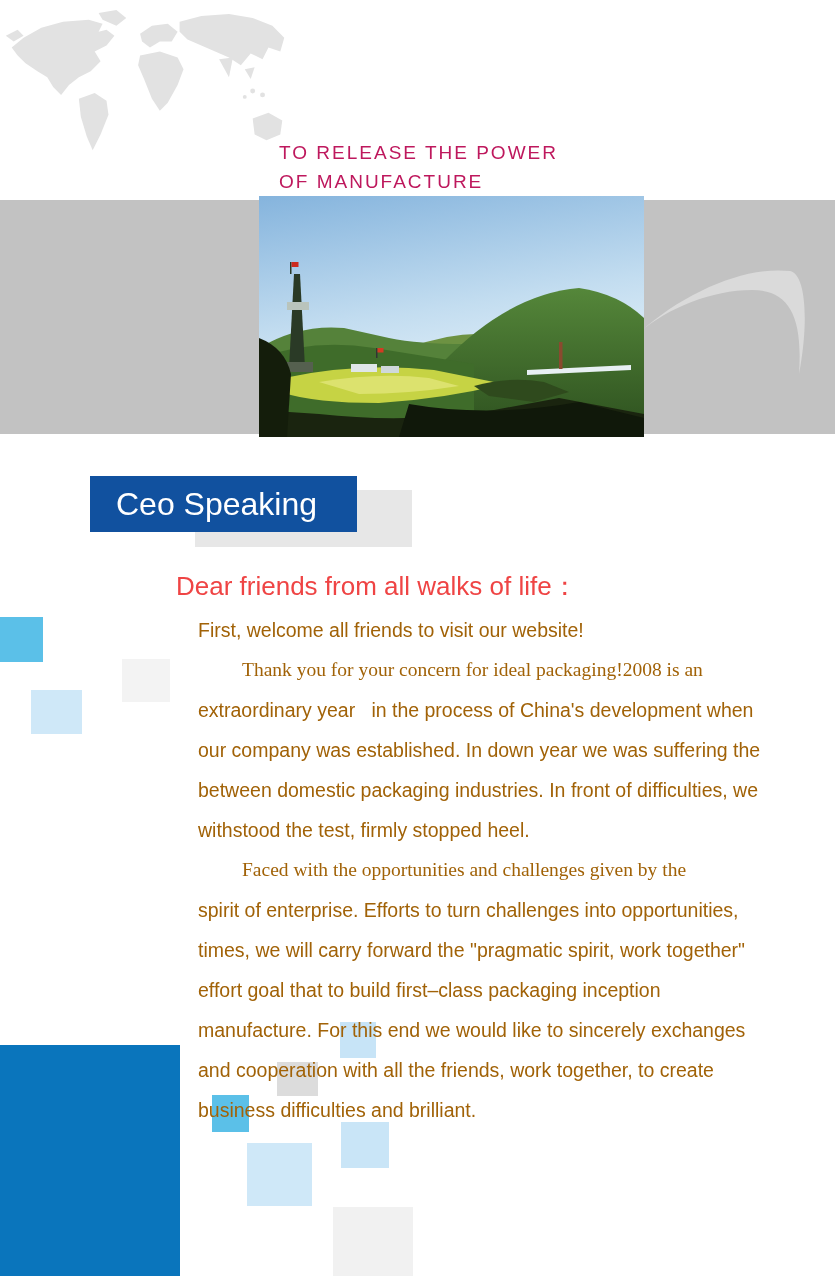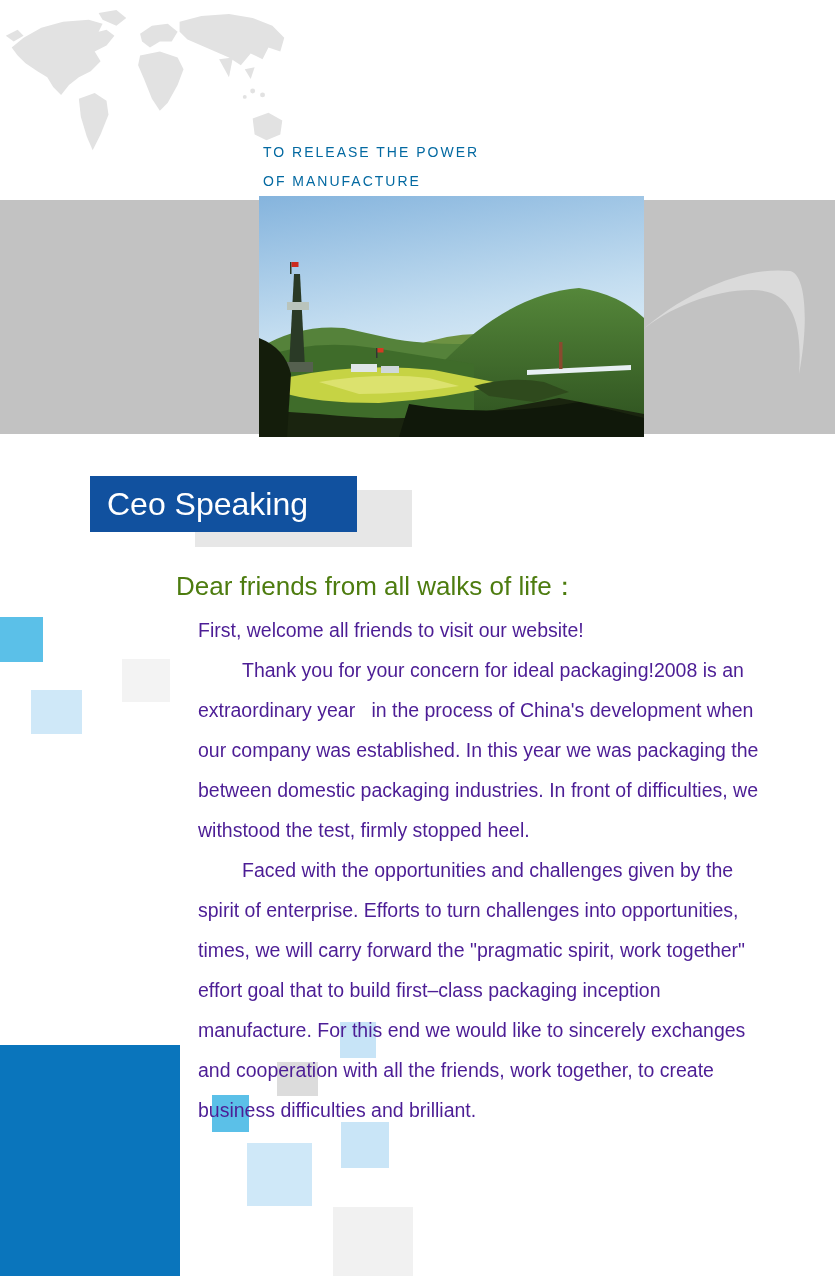--- a/index.html
+++ b/index.html
@@ -3,45 +3,45 @@
 <meta charset="utf-8">
 <style>
   html,body{margin:0;padding:0;background:#ffffff;}
   .canvas{
     position:relative;width:835px;height:1276px;overflow:hidden;background:#ffffff;
     font-family:"Liberation Sans","DejaVu Sans",sans-serif;
   }
   
   .world-map{position:absolute;left:3px;top:8px;width:288px;height:158px;}
   .main-title{
-    position:absolute;left:263px;top:138px;
-    font-size:14px;letter-spacing:2px;line-height:29px;color:#0369a1;
+    position:absolute;left:279px;top:138px;
+    font-size:19px;letter-spacing:2px;line-height:29px;color:#be185d;
     white-space:pre;
   }
   
   .band{position:absolute;left:0;top:200px;width:835px;height:234px;background:#c2c2c2;}
   .swoosh{position:absolute;left:640px;top:200px;width:195px;height:240px;}
   .photo{position:absolute;left:259px;top:196px;width:385px;height:241px;overflow:hidden;}
   .photo svg{display:block;}
   
   .ceo-shadow{position:absolute;left:195px;top:490px;width:217px;height:57px;background:#e7e7e7;}
   .ceo-box{
     position:absolute;left:90px;top:476px;width:267px;height:56px;background:#11519f;
-    color:#ffffff;font-size:32px;line-height:56px;padding-left:17px;box-sizing:border-box;
+    color:#ffffff;font-size:32px;line-height:56px;padding-left:26px;box-sizing:border-box;
     white-space:nowrap;
   }
   .salutation{
-    position:absolute;left:176px;top:569px;font-size:26px;color:#4d7c0f;white-space:pre;
+    position:absolute;left:176px;top:569px;font-size:26px;color:#ef4444;white-space:pre;
   }
   .letter{
     position:absolute;left:198px;top:610px;width:625px;
-    font-size:19.5px;color:#4c1d95;
+    font-size:19.5px;color:#a16207;
   }
   .letter .line{height:40px;line-height:40px;white-space:pre;}
-  .letter .line.indent{text-indent:44px;}
+  .letter .line.indent{text-indent:44px;font-family:Liberation Serif, serif;}
   
   .sq{position:absolute;}
   .sq-a{left:0;top:617px;width:43px;height:45px;background:#5bc0e8;}
   .sq-b{left:122px;top:659px;width:48px;height:43px;background:#f3f3f3;}
   .sq-c{left:31px;top:690px;width:51px;height:44px;background:#cfe8f8;}
   .sq-d{left:340px;top:1022px;width:36px;height:36px;background:#c7e4f7;}
   .sq-e{left:277px;top:1062px;width:41px;height:34px;background:#dcdcdc;}
   .sq-f{left:212px;top:1095px;width:37px;height:37px;background:#5bc0e8;}
   .sq-g{left:341px;top:1122px;width:48px;height:46px;background:#c9e5f7;}
   .sq-h{left:247px;top:1143px;width:65px;height:63px;background:#cfe8f8;}
@@ -145,21 +145,21 @@
   <div class="sq sq-h"></div>
   <div class="sq sq-i"></div>
   <div class="bottom-block"></div>
 
   <div class="salutation">Dear friends from all walks of life：</div>
 
   <div class="letter">
     <div class="line">First, welcome all friends to visit our website!</div>
     <div class="line indent">Thank you for your concern for ideal packaging!2008 is an</div>
     <div class="line">extraordinary year   in the process of China's development when</div>
-    <div class="line">our company was established. In this year we was packaging the</div>
+    <div class="line">our company was established. In down year we was suffering the</div>
     <div class="line">between domestic packaging industries. In front of difficulties, we</div>
     <div class="line">withstood the test, firmly stopped heel.</div>
     <div class="line indent">Faced with the opportunities and challenges given by the</div>
     <div class="line">spirit of enterprise. Efforts to turn challenges into opportunities,</div>
     <div class="line">times, we will carry forward the "pragmatic spirit, work together"</div>
     <div class="line">effort goal that to build first–class packaging inception</div>
     <div class="line">manufacture. For this end we would like to sincerely exchanges</div>
     <div class="line">and cooperation with all the friends, work together, to create</div>
     <div class="line">business difficulties and brilliant.</div>
   </div>

